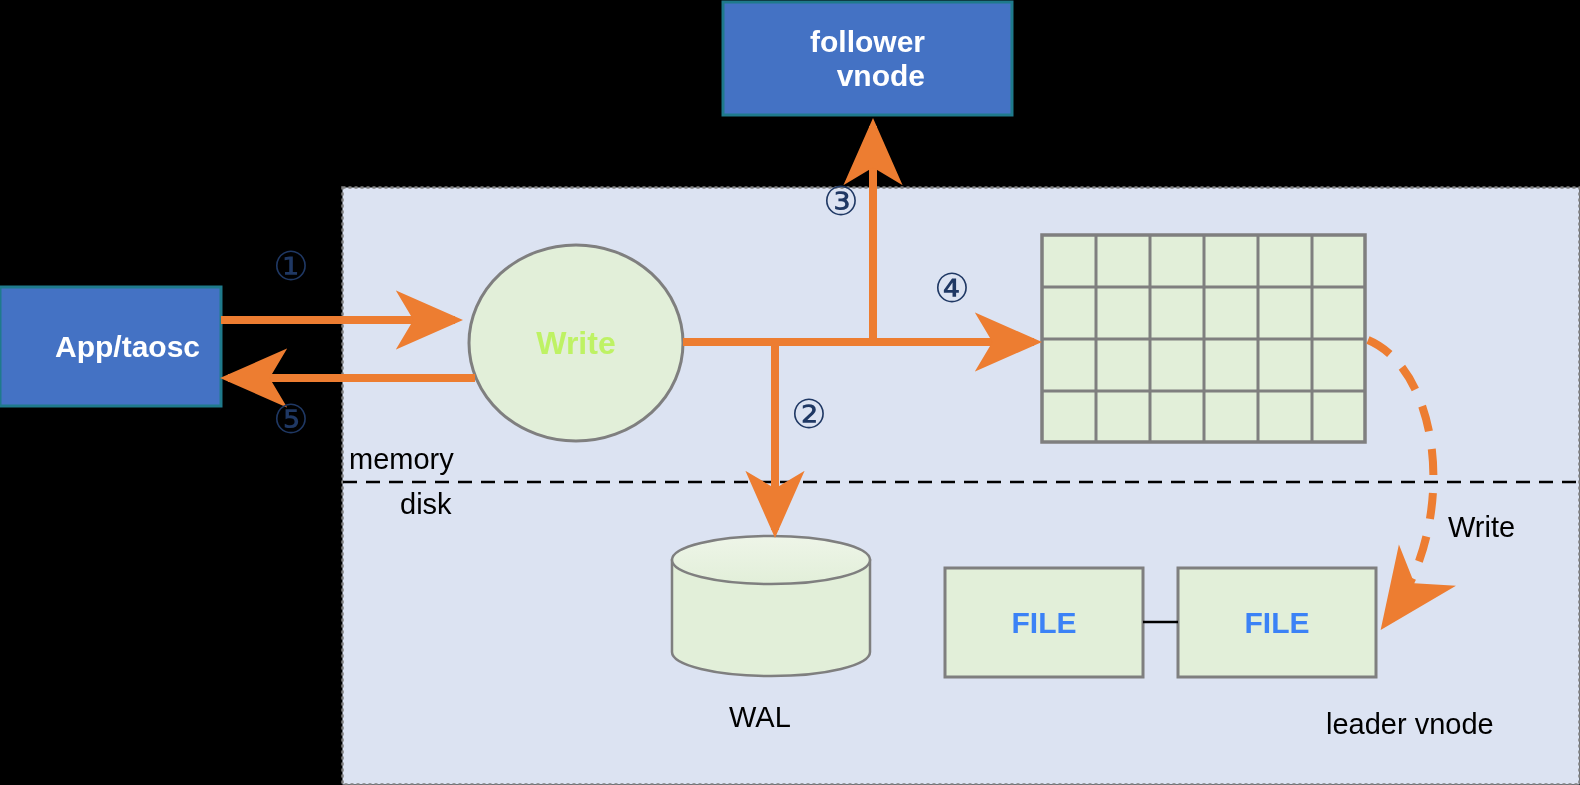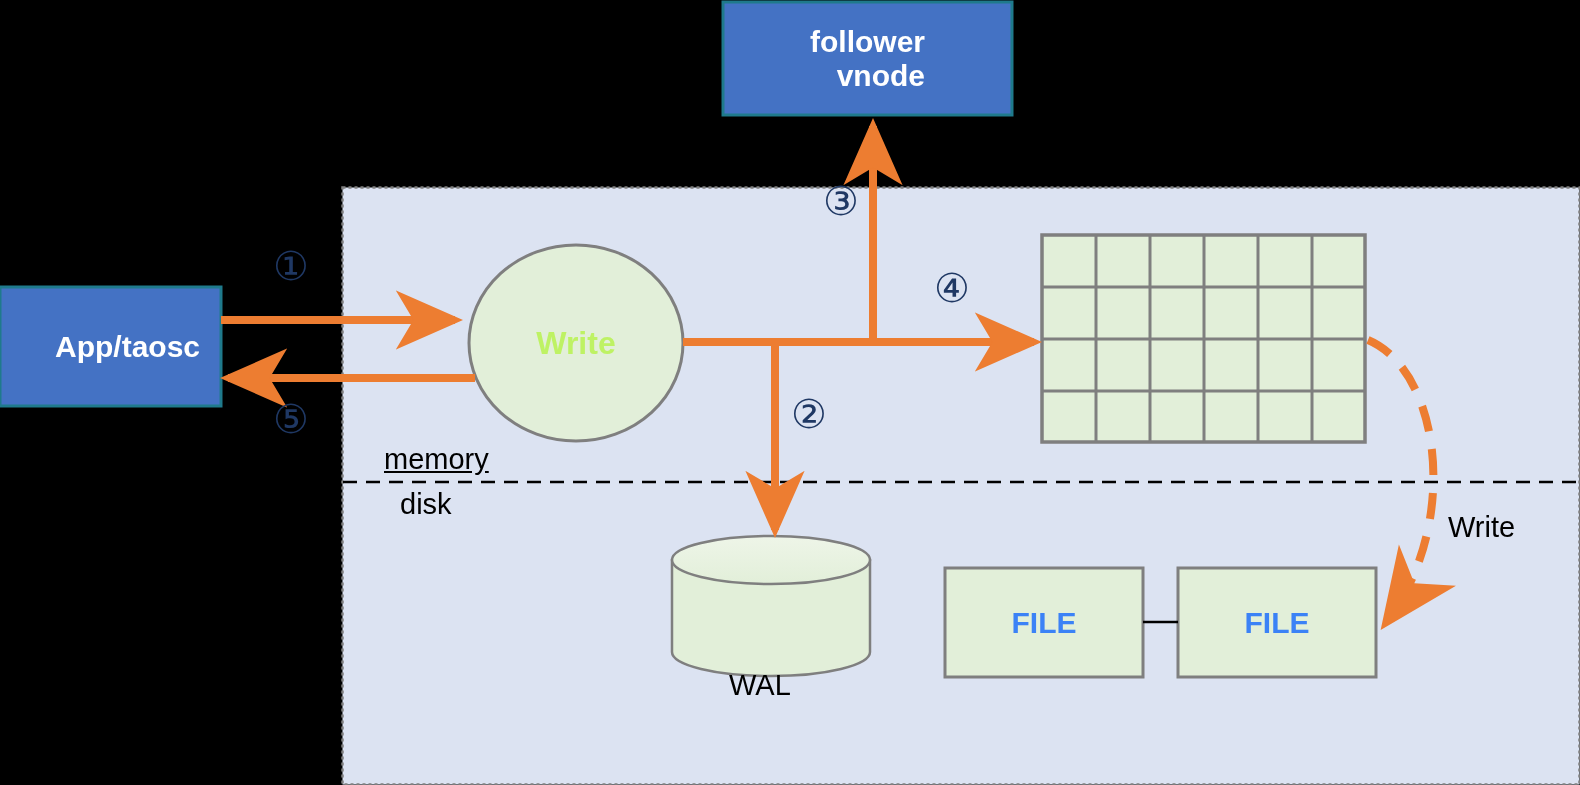--- a/index.html
+++ b/index.html
@@ -135,28 +135,29 @@
 
   <div class="node-label blue-box-label" style="left:723px; top:2px; width:289px; height:113px;">follower
 vnode</div>
 
   <div class="node-label green-label" style="left:469px; top:245px; width:214px; height:196px;">Write</div>
 
   <div class="node-label file-label" style="left:945px; top:568px; width:198px; height:109px;">FILE</div>
 
   <div class="node-label file-label" style="left:1178px; top:568px; width:198px; height:109px;">FILE</div>
 
-  <div class="txt plain-label" style="left:384px; top:444px;text-decoration:underline;">memory</div>
+  <div class="txt plain-label" style="left:349px; top:444px;">memory</div>
 
   <div class="txt plain-label" style="left:364px; top:489px;margin-left:36px;">disk</div>
 
-  <div class="txt plain-label" style="left:729px; top:670px;">WAL</div>
+  <div class="txt plain-label" style="left:729px; top:702px;">WAL</div>
 
   <div class="txt plain-label" style="left:1448px; top:512px;">Write</div>
 
+  <div class="txt plain-label" style="left:1326px; top:709px;">leader vnode</div>
 
   <div class="circnum" style="left:268px; top:243px; width:46px; height:46px;">①</div>
 
   <div class="circnum" style="left:268px; top:396px; width:46px; height:46px;">⑤</div>
 
   <div class="circnum" style="left:786px; top:391px; width:46px; height:46px;">②</div>
 
   <div class="circnum" style="left:818px; top:178px; width:46px; height:46px;">③</div>
 
   <div class="circnum" style="left:929px; top:265px; width:46px; height:46px;">④</div>

